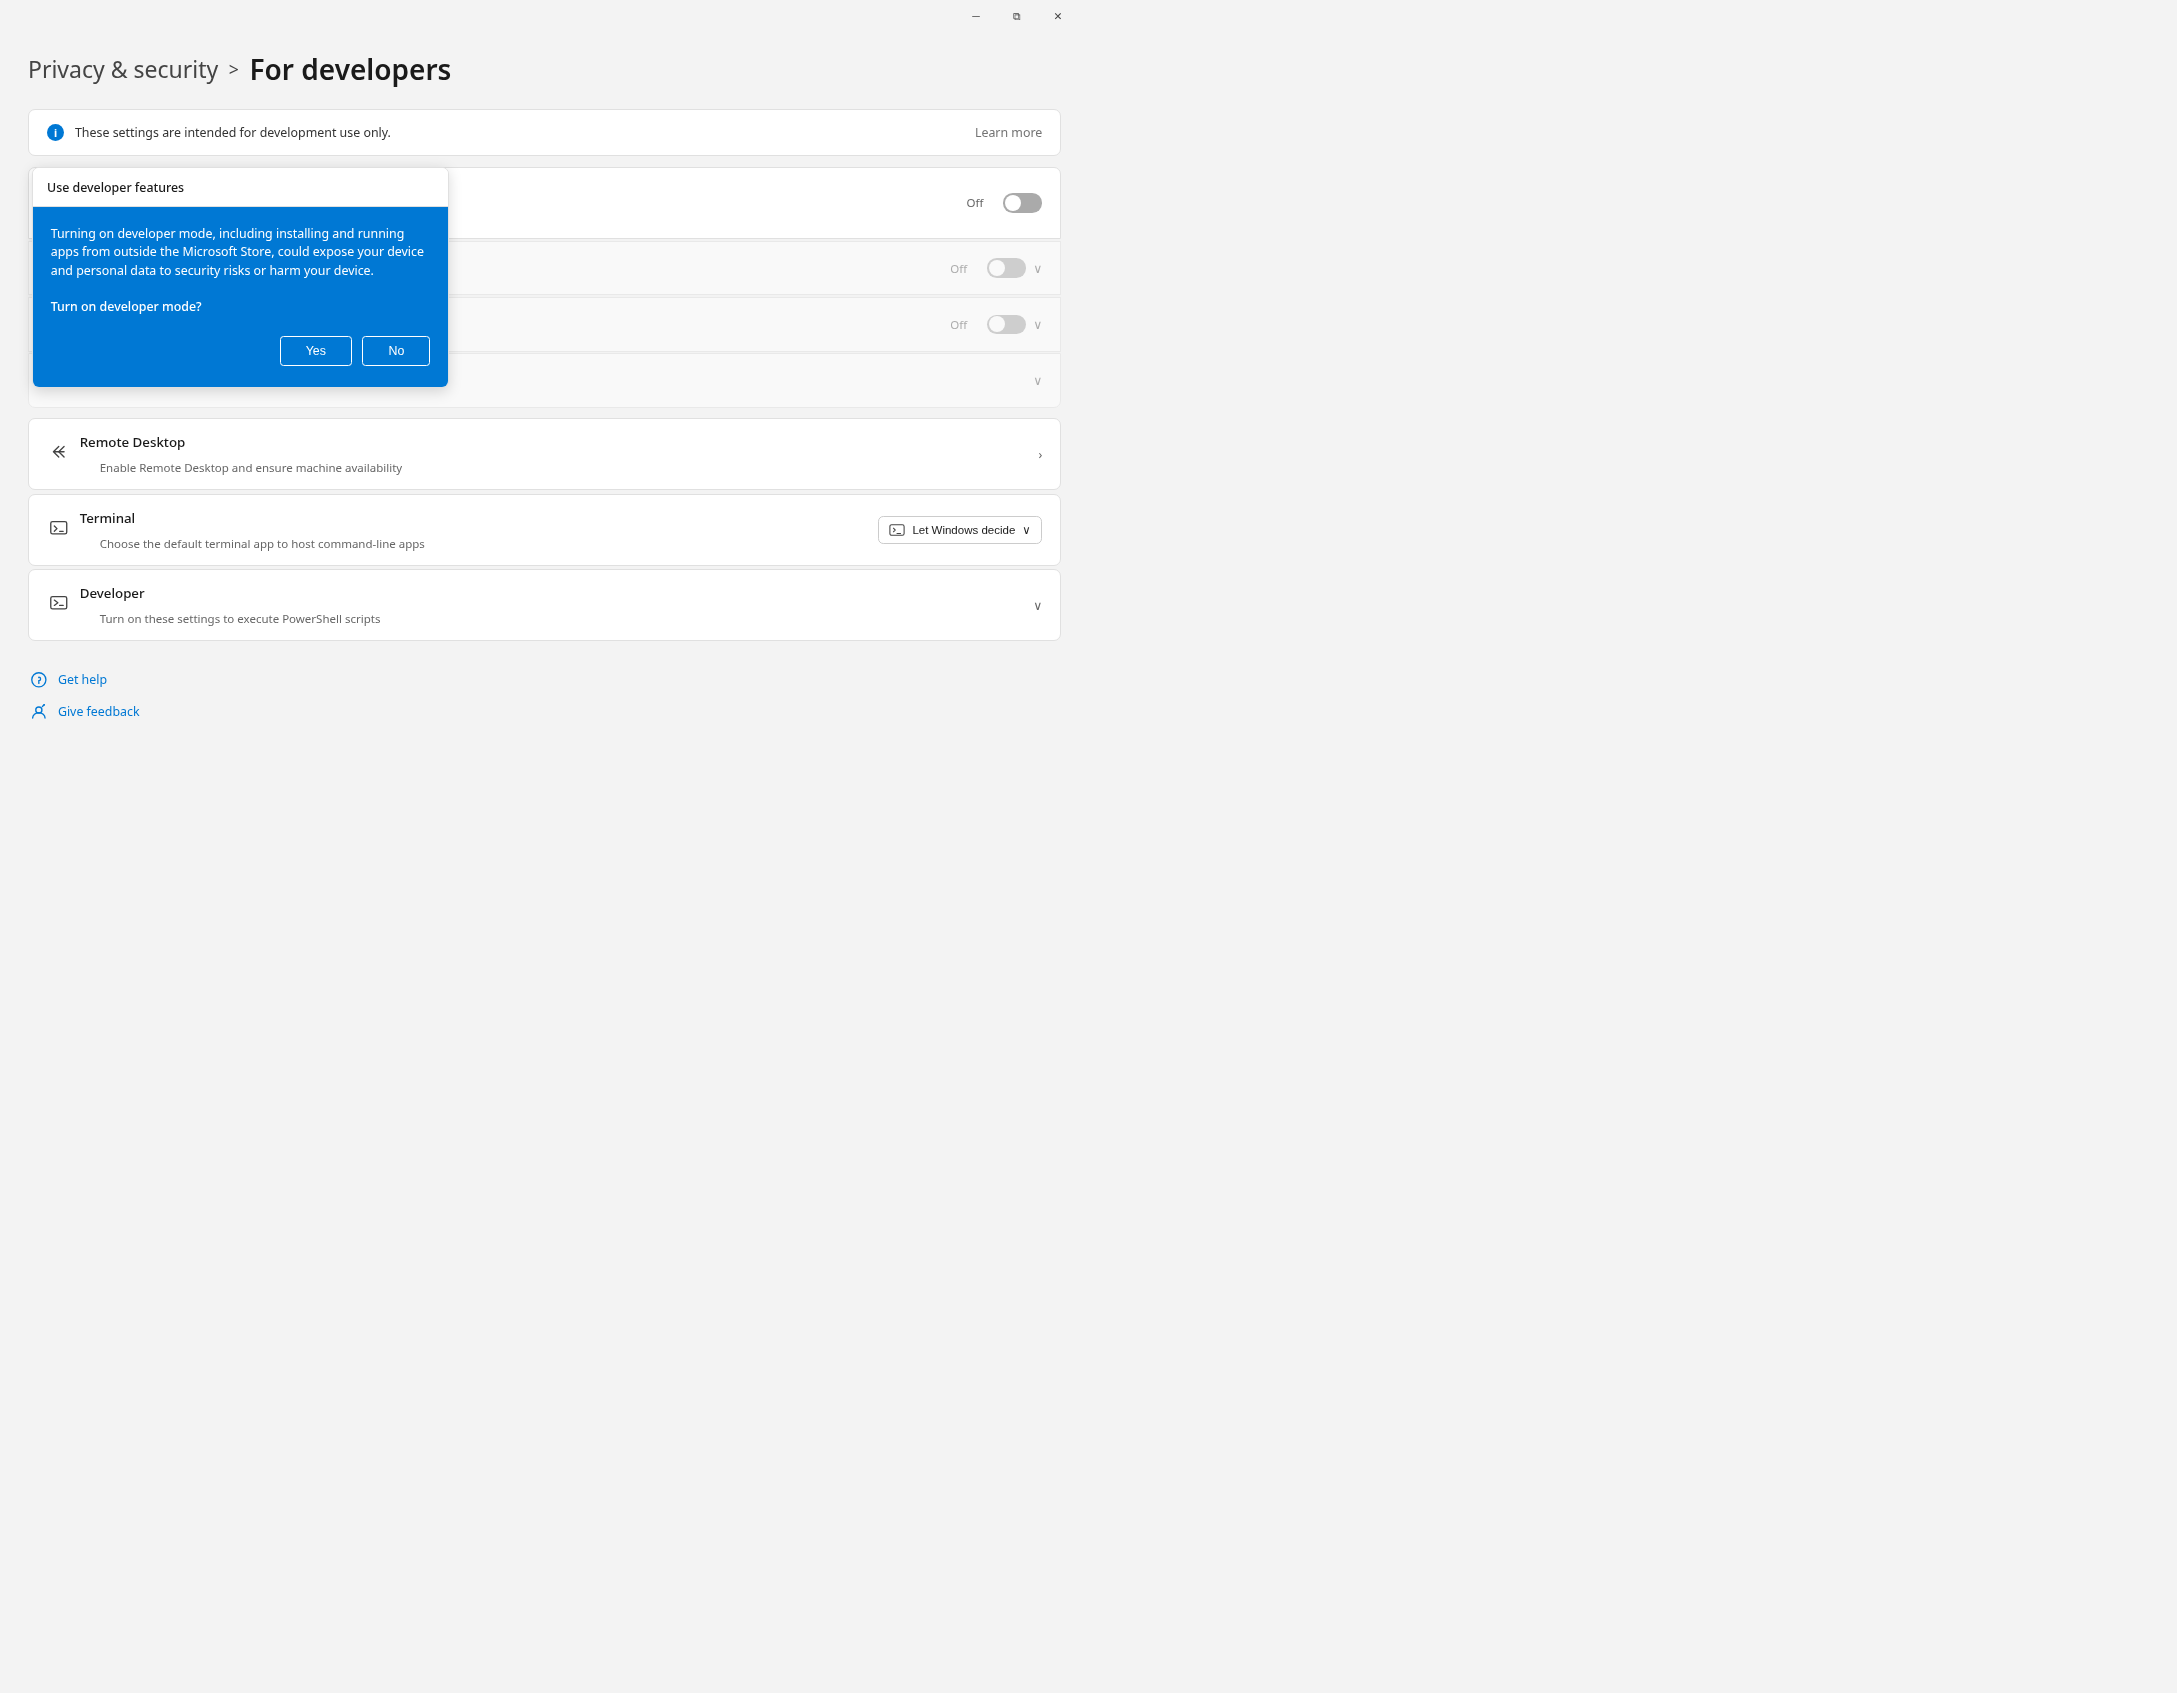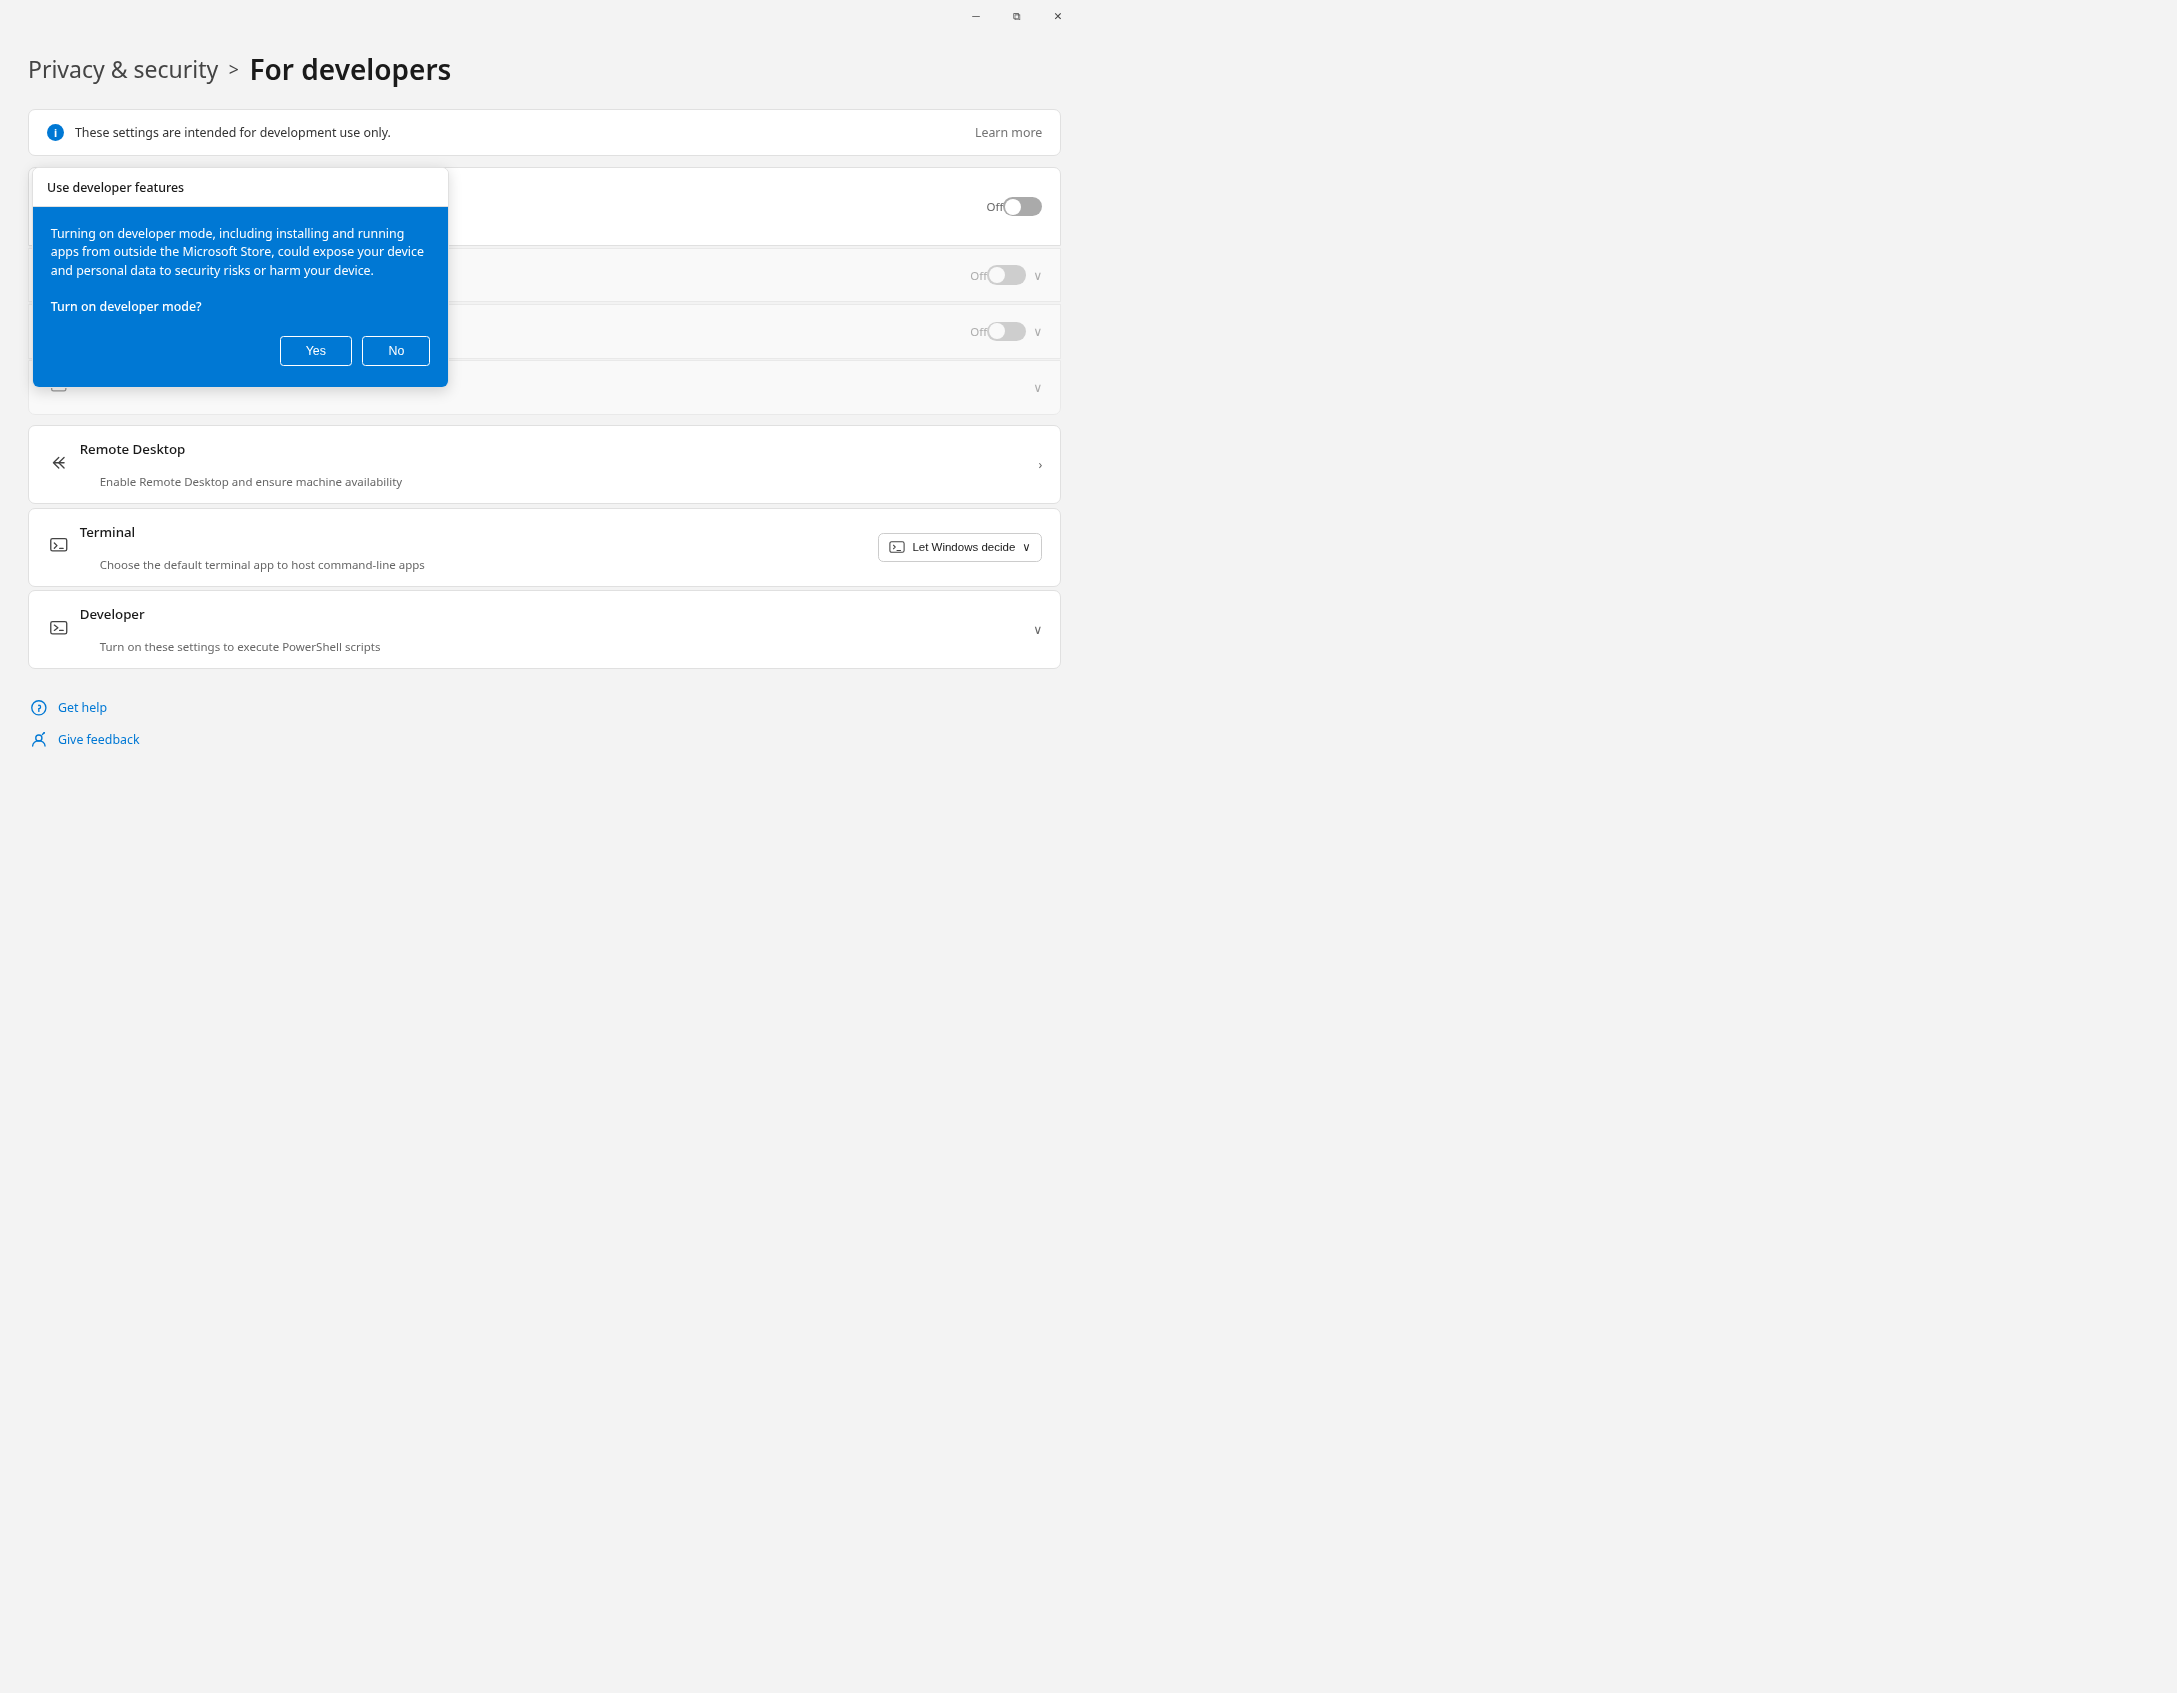--- a/index.html
+++ b/index.html
@@ -124,34 +124,34 @@
     }
     .row-text-group {}
     .row-title {
       font-size: 13.3px;
       font-weight: 500;
       color: #1a1a1a;
     }
     .row-subtitle {
       font-size: 11.5px;
       color: #666;
-      margin-top: 16px;
+      margin-top: 9px;
       padding-left: 20px;
     }
     .settings-row-right {
       display: flex;
       align-items: center;
       gap: 7px;
     }
 
     
     .toggle-container {
       display: flex;
       align-items: center;
-      gap: 0;
+      gap: 20px;
     }
     .toggle-label {
       font-size: 11.5px;
       color: #666;
     }
     .toggle {
       width: 39px;
       height: 19.5px;
       background: #aaa;
       border-radius: 9.8px;

